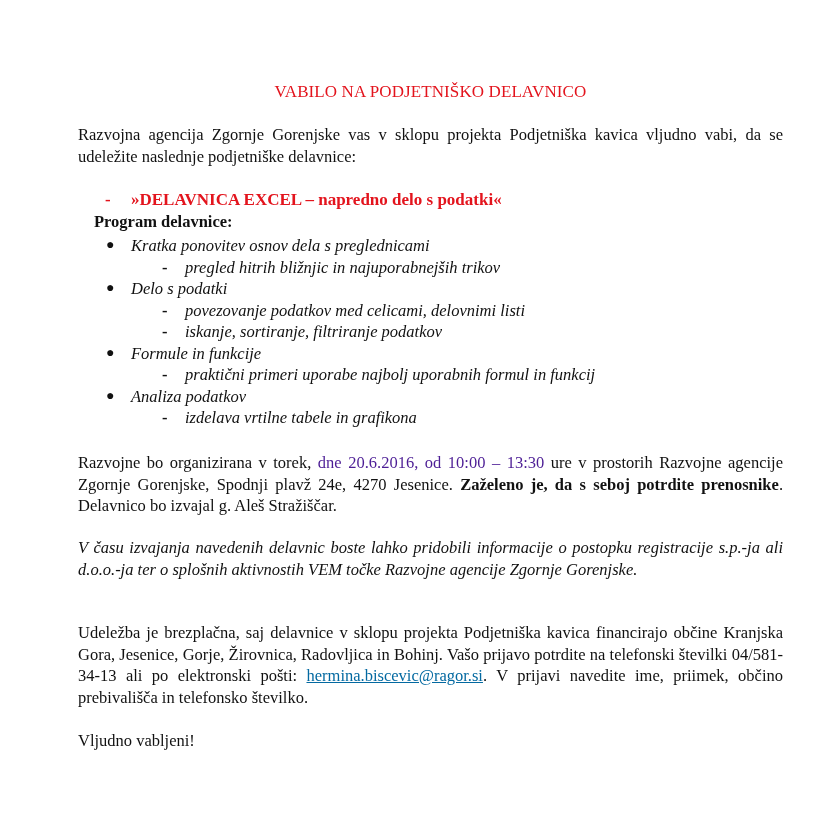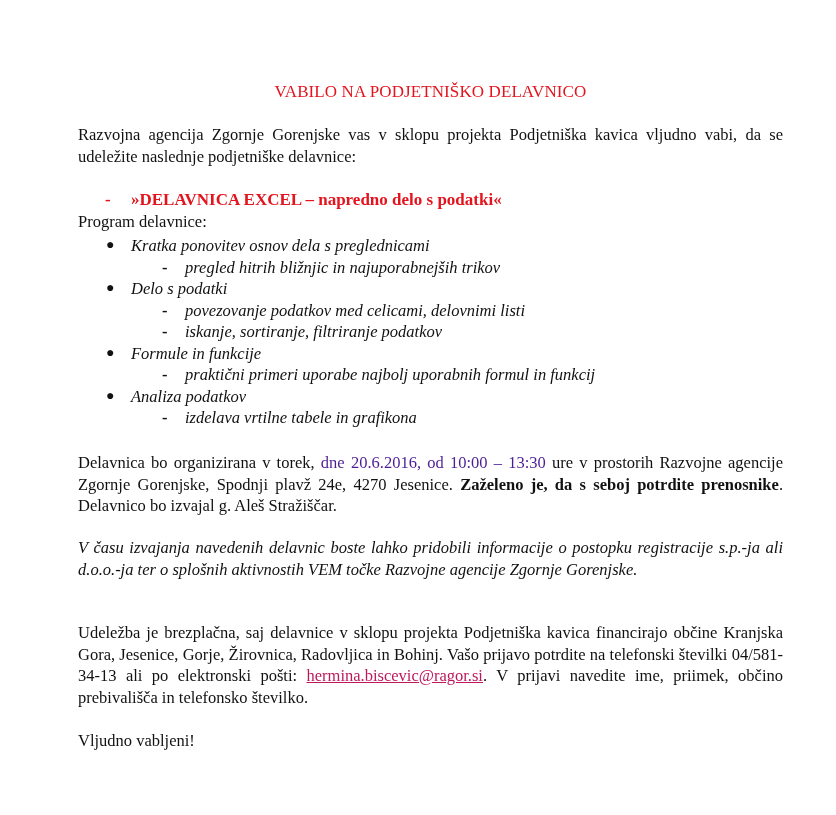--- a/index.html
+++ b/index.html
@@ -5,25 +5,25 @@
   html, body { margin: 0; padding: 0; background: #ffffff; }
   body { width: 836px; height: 815px; position: relative; overflow: hidden;
          font-family: "Liberation Serif", "DejaVu Serif", serif; color: #111111; font-size: 16.5px; }
   .page { position: absolute; left: 78px; top: 0; width: 705px; }
   .title { position: absolute; top: 82px; left: 0; width: 705px; text-align: center;
            color: #e3141d; font-weight: normal; font-size: 17px; letter-spacing: 0.1px; }
   .para { position: absolute; left: 0; width: 705px; line-height: 21.5px; text-align: justify; }
   .para.last-left { text-align-last: left; }
   .red { color: #4c1d95; font-weight: normal; }
   .bold { font-weight: bold; }
-  .link { color: #be185d; text-decoration: underline; }
+  .link { color: #0369a1; text-decoration: underline; }
   .workshop { position: absolute; top: 190px; left: 0; color: #e3141d; font-weight: bold; font-size: 17px; }
   .workshop .dash { position: absolute; left: 27px; }
   .workshop .name { position: absolute; left: 53px; white-space: nowrap; }
-  .program-label { position: absolute; top: 212px; left: 0; }
+  .program-label { position: absolute; top: 212px; left: 16px; font-weight: bold; }
   .list { position: absolute; top: 236px; left: 0; }
   .item { position: relative; height: 21.5px; white-space: nowrap; }
   .item .bullet { position: absolute; left: 28px; font-size: 14px; top: 1px; }
   .item .text { position: absolute; left: 53px; font-style: italic; }
   .sub .dash { position: absolute; left: 84px; font-weight: bold; }
   .sub .text { position: absolute; left: 107px; }
 </style>
 </head>
 <body>
 
@@ -71,20 +71,20 @@
     <div class="item">
       <span class="bullet">●</span>
       <span class="text">Analiza podatkov</span>
     </div>
     <div class="item sub">
       <span class="dash">-</span>
       <span class="text">izdelava vrtilne tabele in grafikona</span>
     </div>
   </div>
 
-  <div class="para last-left" style="top:452px;"><span>Delavnica bo organizirana v torek, </span><span class="red">dne 20.6.2016, od 10:00 – 13:30</span><span>  ure v prostorih Razvojne agencije Zgornje Gorenjske, Spodnji plavž 24e, 4270 Jesenice. </span><span class="bold">Zaželeno je, da s seboj potrdite prenosnike</span><span>. Delavnico bo izvajal g. Aleš Stražiščar.</span></div>
+  <div class="para last-left" style="top:452px;"><span>Razvojne bo organizirana v torek, </span><span class="red">dne 20.6.2016, od 10:00 – 13:30</span><span>  ure v prostorih Razvojne agencije Zgornje Gorenjske, Spodnji plavž 24e, 4270 Jesenice. </span><span class="bold">Zaželeno je, da s seboj potrdite prenosnike</span><span>. Delavnico bo izvajal g. Aleš Stražiščar.</span></div>
 
   <div class="para last-left" style="top:537px;font-style:italic;">V času izvajanja navedenih delavnic boste lahko pridobili informacije o postopku registracije s.p.-ja ali d.o.o.-ja ter o splošnih aktivnostih VEM točke Razvojne agencije Zgornje Gorenjske.</div>
 
   <div class="para last-left" style="top:622px;"><span>Udeležba je brezplačna, saj delavnice v sklopu projekta Podjetniška kavica financirajo občine Kranjska Gora, Jesenice, Gorje, Žirovnica, Radovljica in Bohinj. Vašo prijavo potrdite na telefonski številki 04/581-34-13 ali po elektronski pošti: </span><span class="link">hermina.biscevic@ragor.si</span><span>. V prijavi navedite ime, priimek, občino prebivališča in telefonsko številko.</span></div>
 
   <div class="para" style="top:730px;">Vljudno vabljeni!</div>
 </div>
 
 </body></html>

